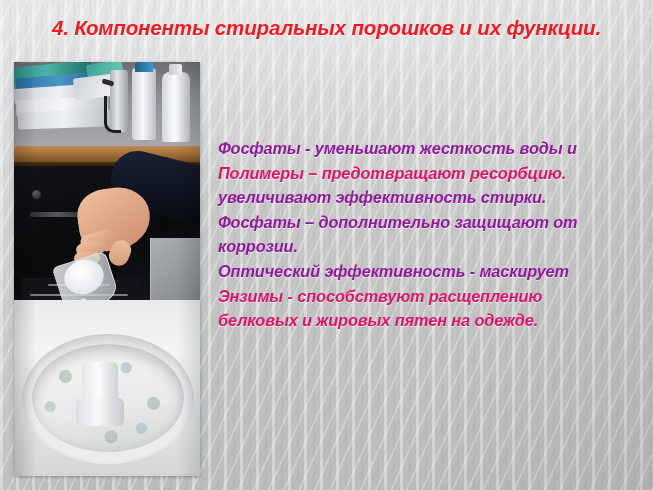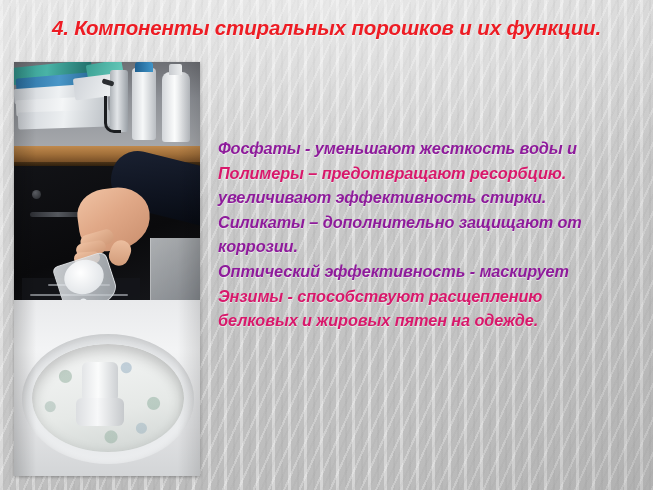--- a/index.html
+++ b/index.html
@@ -366,20 +366,20 @@
     <div class="agitator-top"></div>
     <div class="agitator-bot"></div>
 
     <div class="photo-vignette"></div>
   </div>
 
   <div class="body-text">
     <div class="line c-purple">Фосфаты - уменьшают жесткость воды и</div>
     <div class="line c-crimson">Полимеры – предотвращают ресорбцию.</div>
     <div class="line c-purple">увеличивают эффективность стирки.</div>
-    <div class="line c-purple">Силикаты – дополнительно защищают от</div>
+    <div class="line c-purple">Фосфаты – дополнительно защищают от</div>
     <div class="line c-purple">коррозии.</div>
     <div class="line c-purple">Оптический эффективность - маскирует</div>
     <div class="line c-crimson">Энзимы - способствуют расщеплению</div>
     <div class="line c-crimson">белковых и жировых пятен на одежде.</div>
   </div>
 
 </div>
 
 </body></html>

